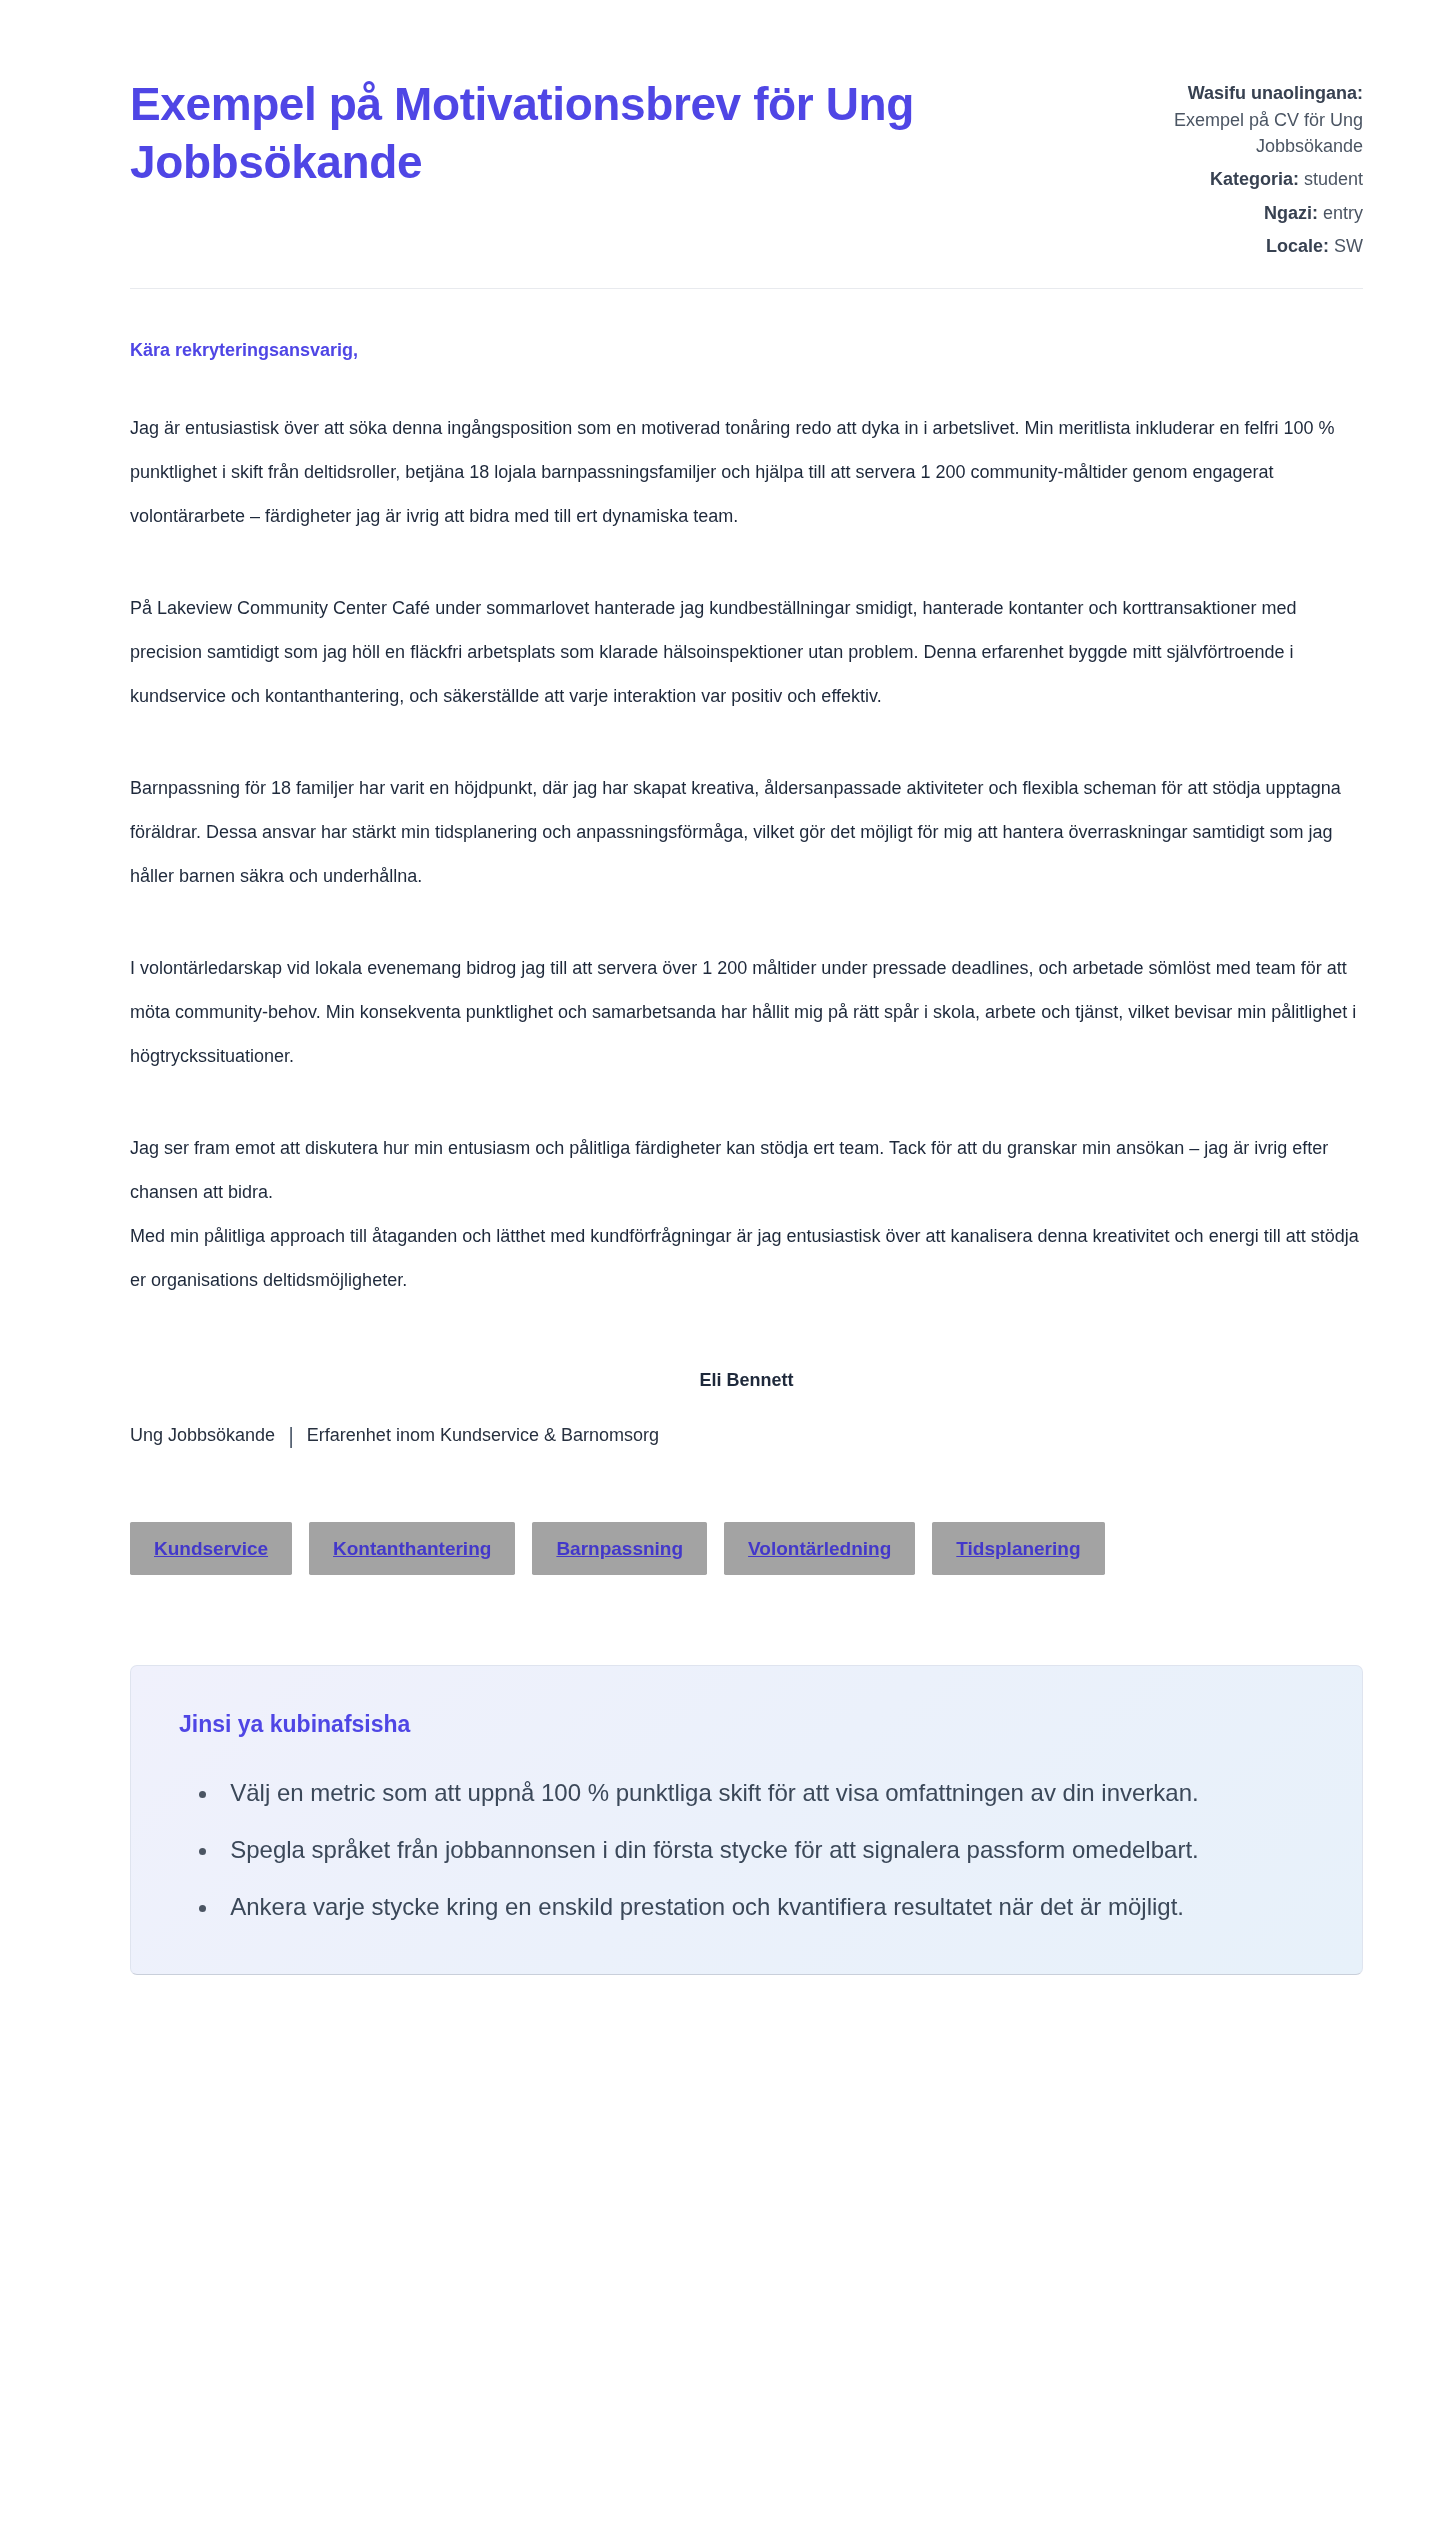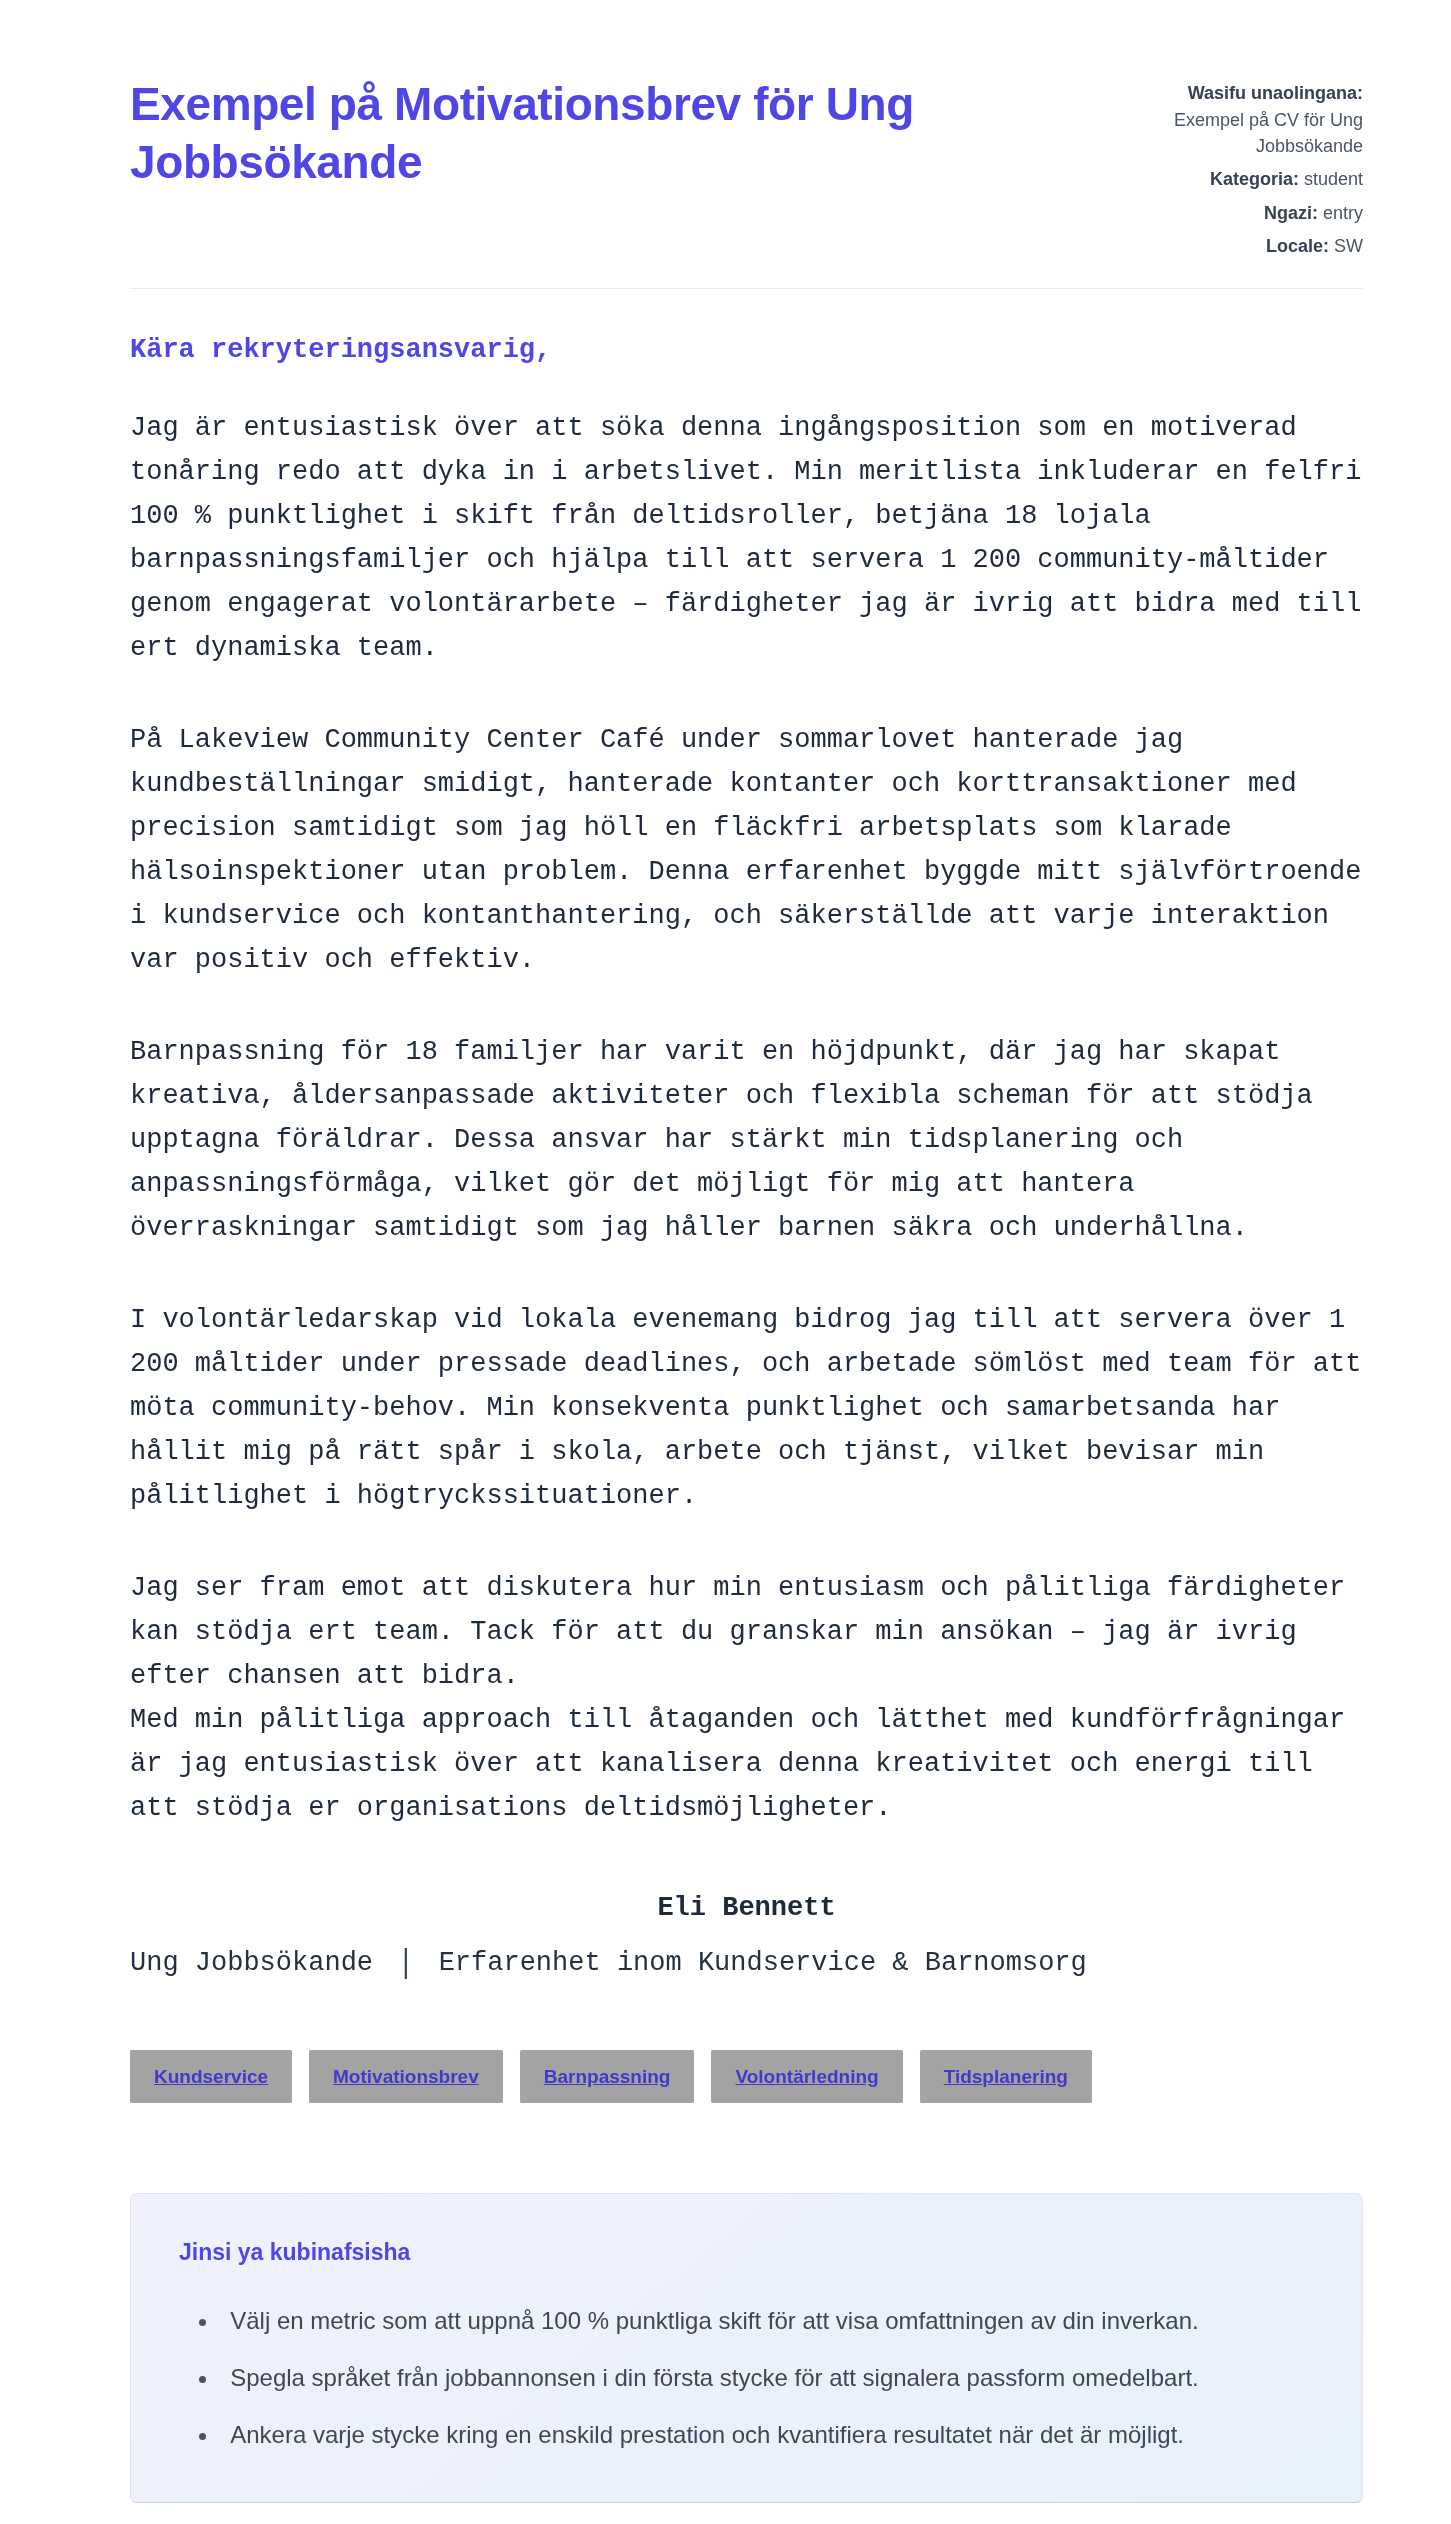--- a/index.html
+++ b/index.html
@@ -47,21 +47,21 @@
   .meta-item { margin-bottom: 6.8px; }
   .meta-label { font-weight: 700; color: #374151; }
 
   .divider {
     border: none;
     border-top: 1.7px solid #e8eaee;
     margin: 22px 0 0 0;
   }
 
   
-  .letter { margin-top: 39px; font-size: 27px; line-height: 44px; color: #1e293b; font-family: Liberation Mono, monospace; }
+  .letter { margin-top: 39px; font-size: 18px; line-height: 44px; color: #1e293b; }
   .greeting {
     margin: 0 0 34px 0;
     color: #4f46e5;
     font-weight: 600;
   }
   .para { margin: 0 0 48px 0; }
   .para.last { margin-bottom: 0; }
 
   .signature-name { margin: 56px 0 11px 0; font-weight: 700; text-align: center; }
   .signature-role { margin: 8.5px 0 0 0; color: #27303f; }
@@ -157,21 +157,21 @@
     <p class="signature-name">Eli Bennett</p>
     <p class="signature-role">
       <span>Ung Jobbsökande</span>
       <span class="role-separator">|</span>
       <span>Erfarenhet inom Kundservice &amp; Barnomsorg</span>
     </p>
   </section>
 
   <div class="tags">
     <span class="tag">Kundservice</span>
-    <span class="tag">Motivationsbrev</span>
+    <span class="tag">Kontanthantering</span>
     <span class="tag">Barnpassning</span>
     <span class="tag">Volontärledning</span>
     <span class="tag">Tidsplanering</span>
   </div>
 
   <section class="tips-box">
     <h2 class="tips-heading">Jinsi ya kubinafsisha</h2>
     <ul class="tips-list">
       <li class="tips-item">Välj en metric som att uppnå 100 % punktliga skift för att visa omfattningen av din inverkan.</li>
       <li class="tips-item">Spegla språket från jobbannonsen i din första stycke för att signalera passform omedelbart.</li>

